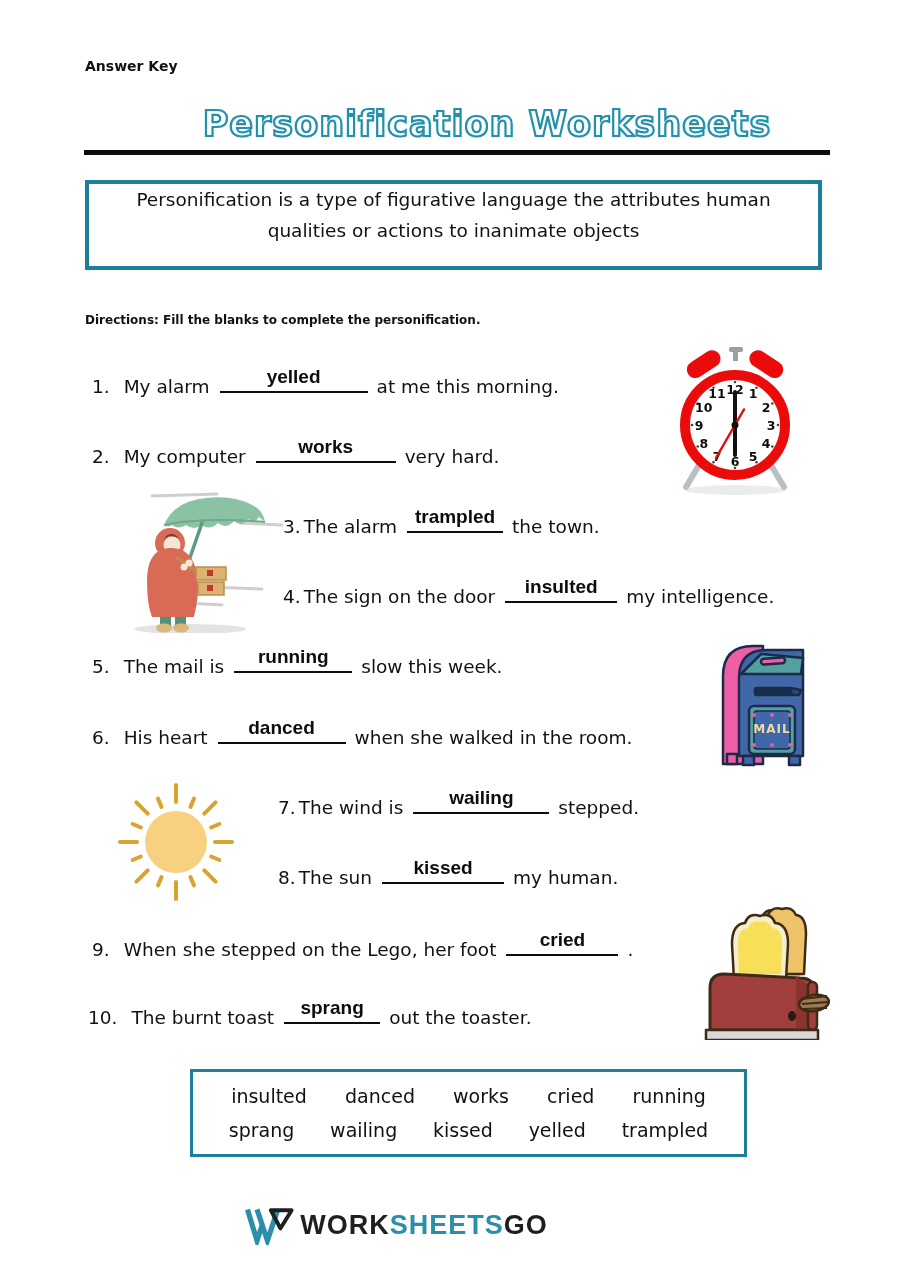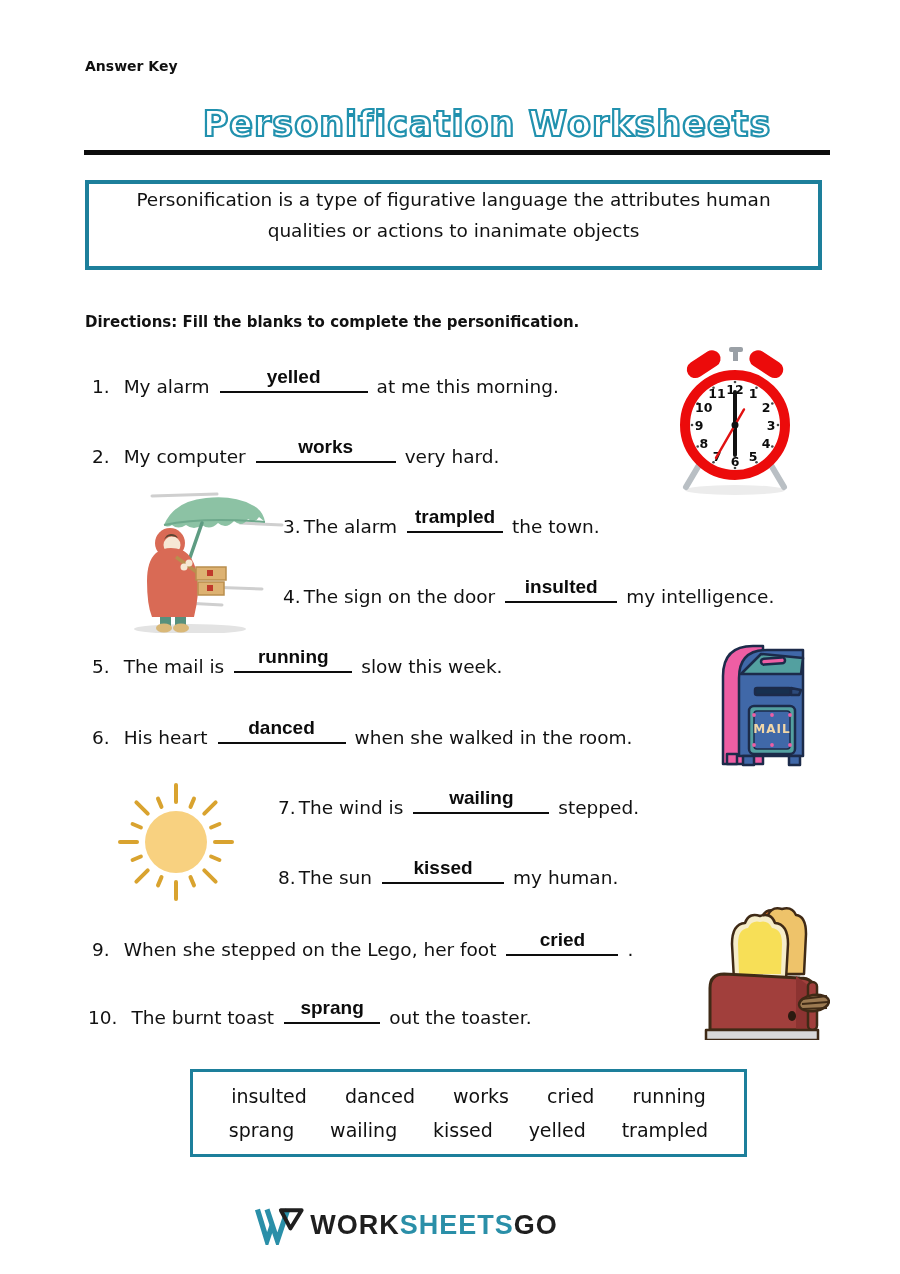--- a/index.html
+++ b/index.html
@@ -15,42 +15,42 @@
     text-shadow:0 0 1px #2191ae;
     margin-left:37px;
   }
   .rule{position:absolute;left:84px;top:150px;width:746px;height:5px;background:#0d0d0d;}
   .def-box{
     position:absolute;left:85px;top:180px;width:737px;height:90px;
     border:4px solid #1d7f9b;box-sizing:border-box;
     display:flex;align-items:flex-start;justify-content:center;text-align:center;
   }
   .def-box .def-text{font-size:18.5px;line-height:1.7;padding:0 40px;}
-  .directions{position:absolute;left:85px;top:313px;font-size:15px;font-weight:bold;white-space:nowrap;}
+  .directions{position:absolute;left:85px;top:313px;font-size:12px;font-weight:bold;white-space:nowrap;}
   .item{position:absolute;display:flex;align-items:baseline;white-space:nowrap;font-size:18.5px;}
   .item .num{margin-right:14px;}
   .item.tight .num{margin-right:3px;}
   .blank{
     display:inline-block;position:relative;height:32px;
     border-bottom:2.6px solid #0d0d0d;margin:0 9px 0 10px;vertical-align:baseline;
   }
   .blank .ans{
     position:absolute;left:0;right:0;bottom:3px;text-align:center;
     font-family:"Liberation Sans",sans-serif;font-weight:bold;font-size:19px;color:#0c0c0c;
   }
   .img{position:absolute;}
   .word-bank{
     position:absolute;left:190px;top:1069px;width:557px;height:88px;
     border:3.5px solid #1d7f9b;box-sizing:border-box;
     display:flex;flex-direction:column;justify-content:space-evenly;
   }
   .wb-row{display:flex;justify-content:space-evenly;font-size:19px;}
   .footer{
     position:absolute;left:0;top:1205px;width:792px;display:flex;
-    align-items:center;justify-content:center;gap:4px;margin-left:10px;
+    align-items:center;justify-content:center;gap:4px;
   }
   .brand-text{font-family:"Liberation Sans",sans-serif;font-weight:bold;font-size:27px;letter-spacing:1px;display:flex;}
   .brand-dark{color:#1f1f1f;}
   .brand-teal{color:#2a8fa8;}
   svg text{font-family:"DejaVu Sans",sans-serif;}
 </style>
 </head>
 <body>
 
 <div class="sheet">

